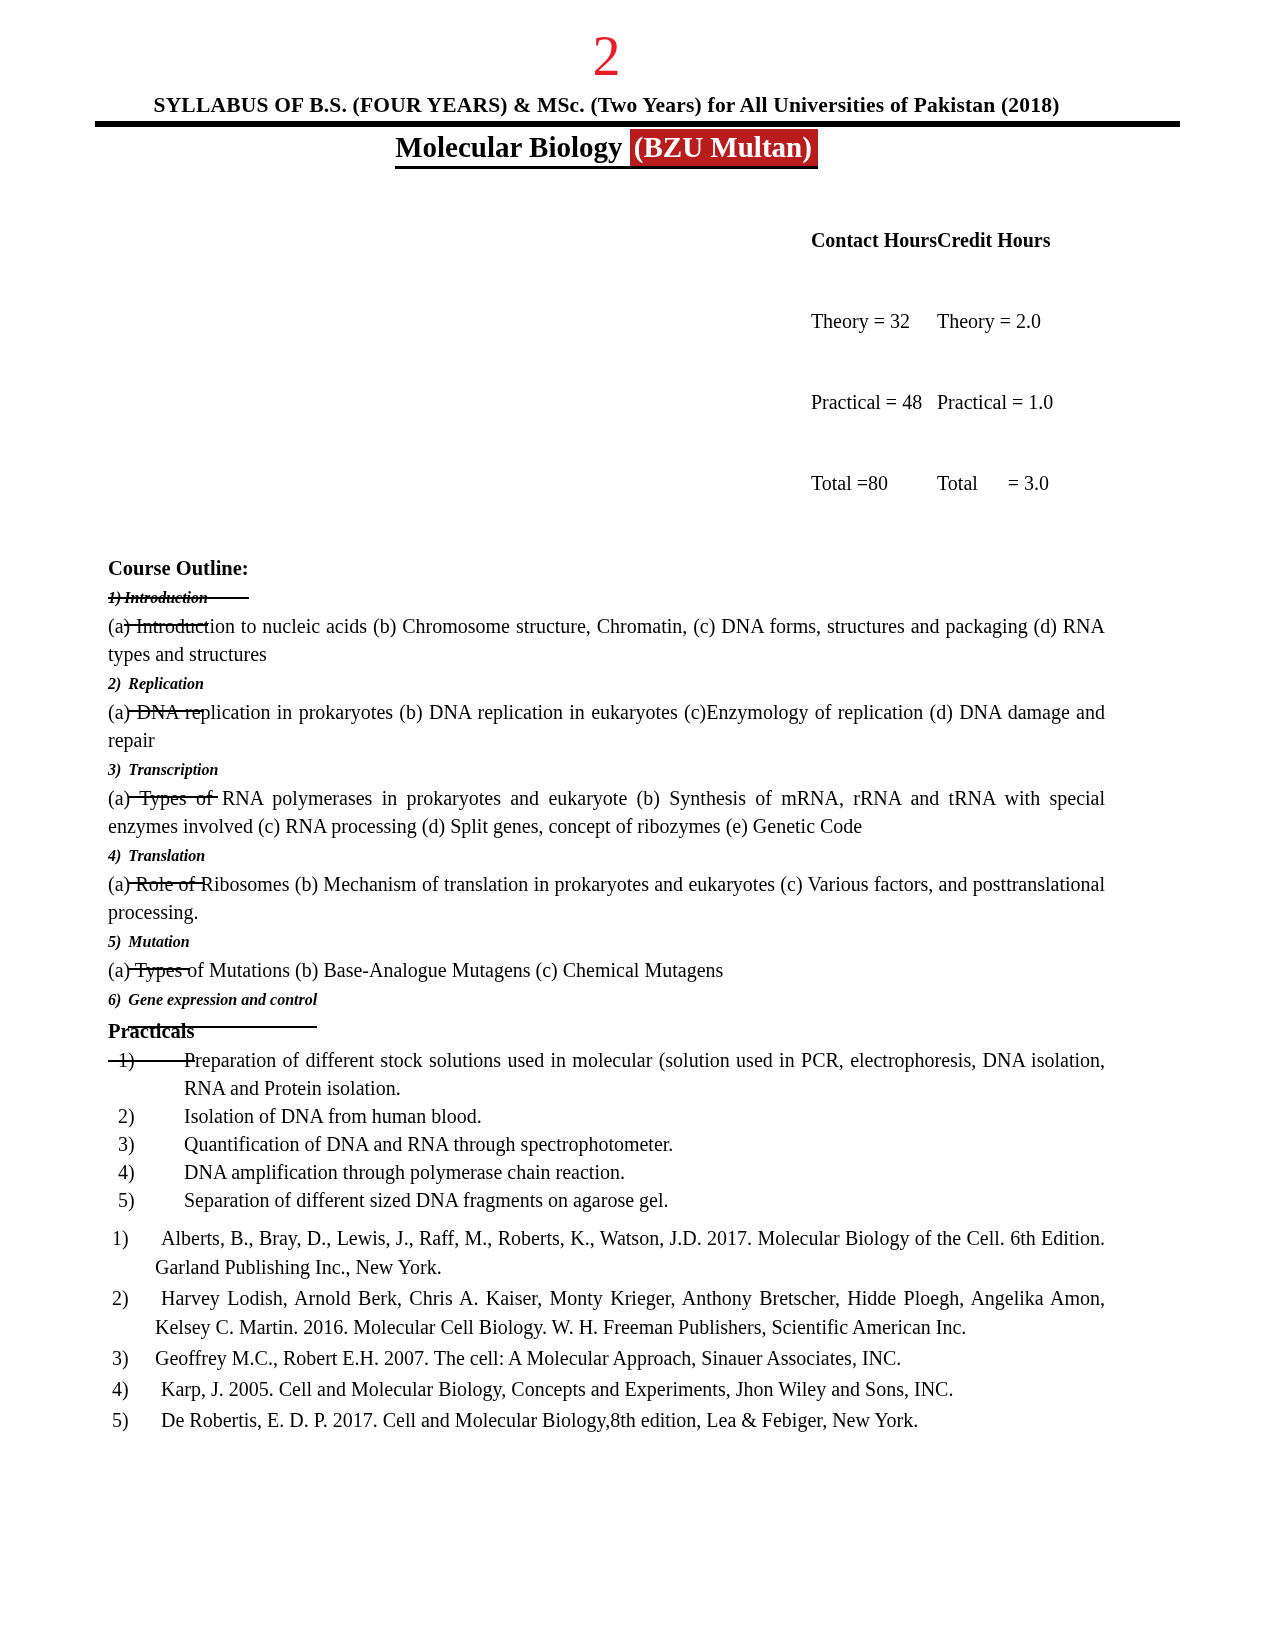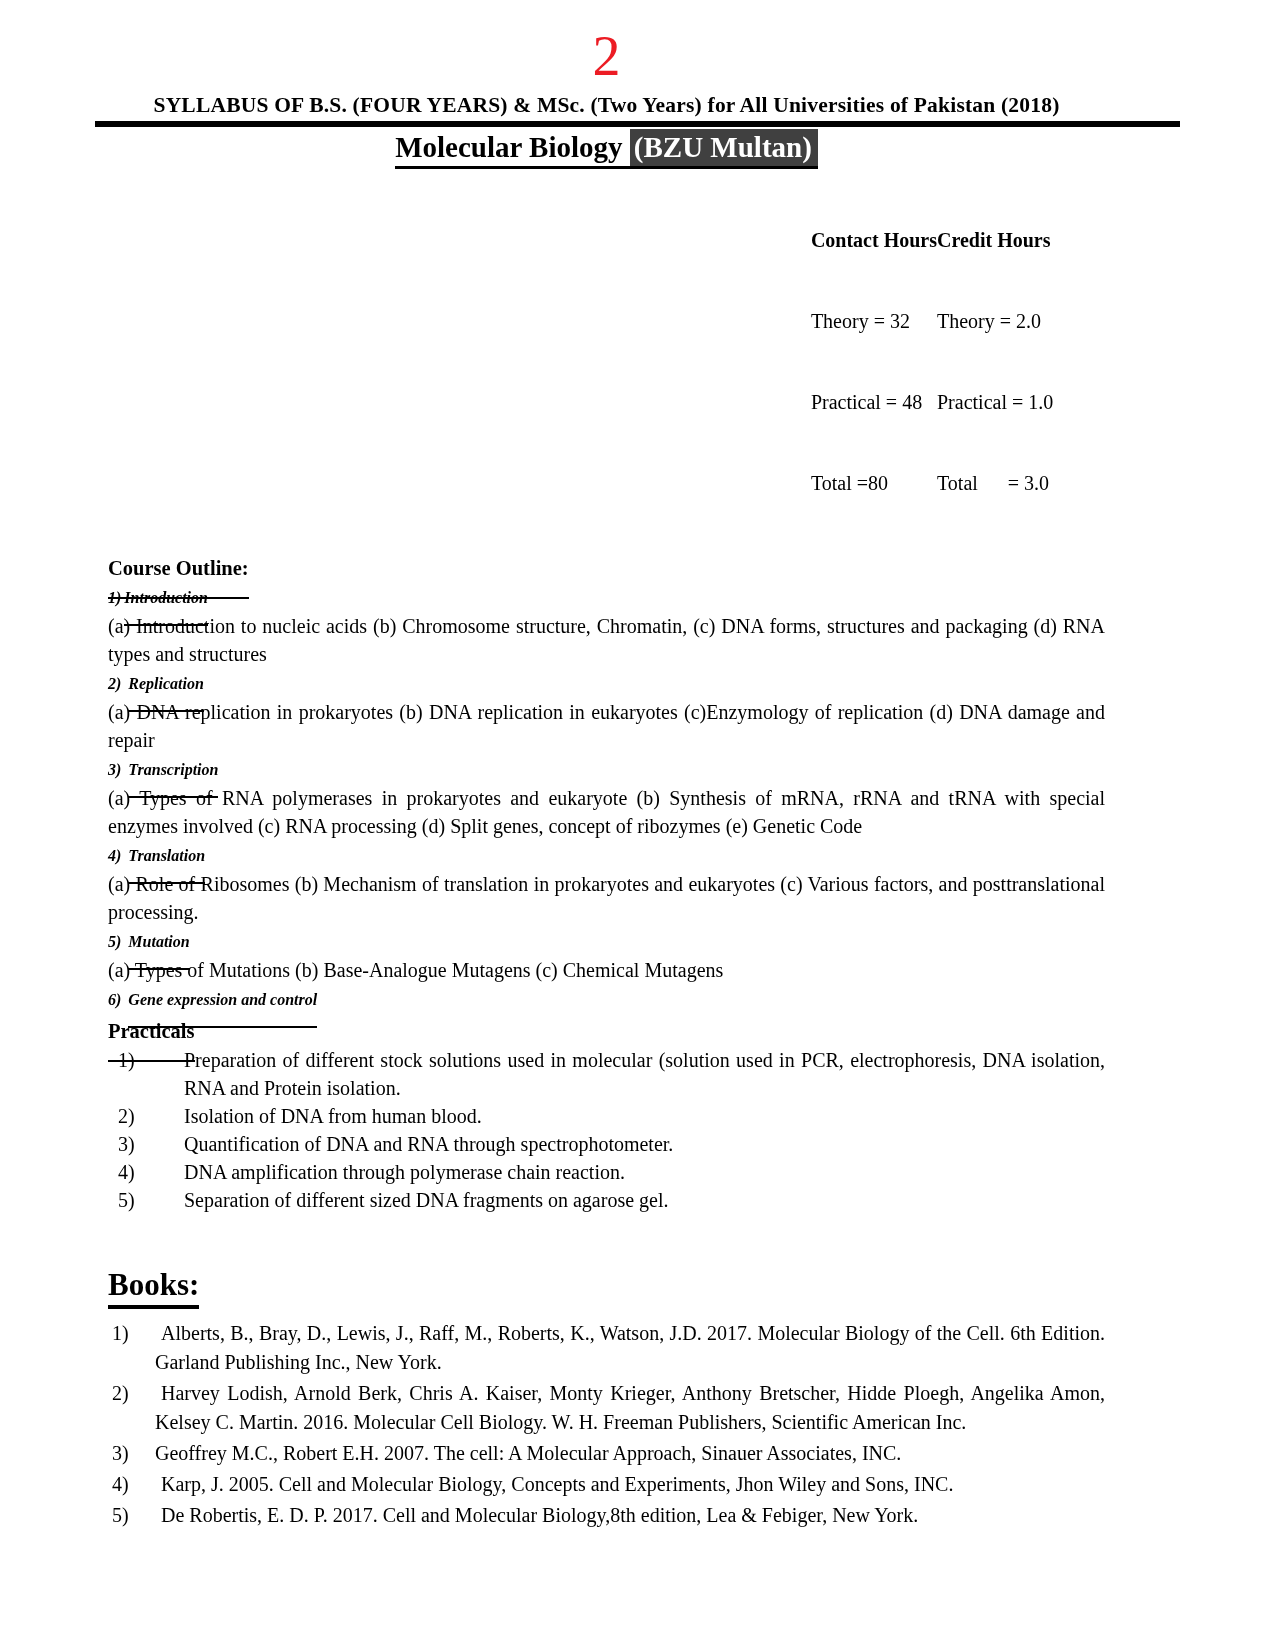--- a/index.html
+++ b/index.html
@@ -50,21 +50,21 @@
   }
   .course-title-wrap {
     display: inline-block;
     font-size: 29px;
     line-height: 36px;
     font-weight: bold;
     border-bottom: 3px solid #000000;
     padding-bottom: 1px;
   }
   .course-highlight {
-    background: #404040;
+    background: #b91c1c;
     color: #ffffff;
     padding: 2px 6px 3px 4px;
   }
   .hours-row {
     display: flex;
     justify-content: flex-end;
     margin-top: 4px;
     font-size: 20px;
     line-height: 27px;
   }
@@ -209,23 +209,20 @@
       <div class="practical-item">
         <span class="item-num">4)</span>
         <span class="item-text">DNA amplification through polymerase chain reaction.</span>
       </div>
       <div class="practical-item">
         <span class="item-num">5)</span>
         <span class="item-text">Separation of different sized DNA fragments on agarose gel.</span>
       </div>
     </div>
 
-    <div class="books-heading-wrap">
-      <span class="books-heading">Books:</span>
-    </div>
 
     <div class="book-list">
       <div class="book-item">
         <span class="item-num">1)</span>
         <span class="item-text first-pad">Alberts, B., Bray, D., Lewis, J., Raff, M., Roberts, K., Watson, J.D. 2017. Molecular Biology of the Cell. 6th Edition. Garland Publishing Inc., New York.</span>
       </div>
       <div class="book-item">
         <span class="item-num">2)</span>
         <span class="item-text first-pad">Harvey Lodish, Arnold Berk, Chris A. Kaiser, Monty Krieger, Anthony Bretscher, Hidde Ploegh, Angelika Amon, Kelsey C. Martin. 2016. Molecular Cell Biology. W. H. Freeman Publishers, Scientific American Inc.</span>
       </div>

